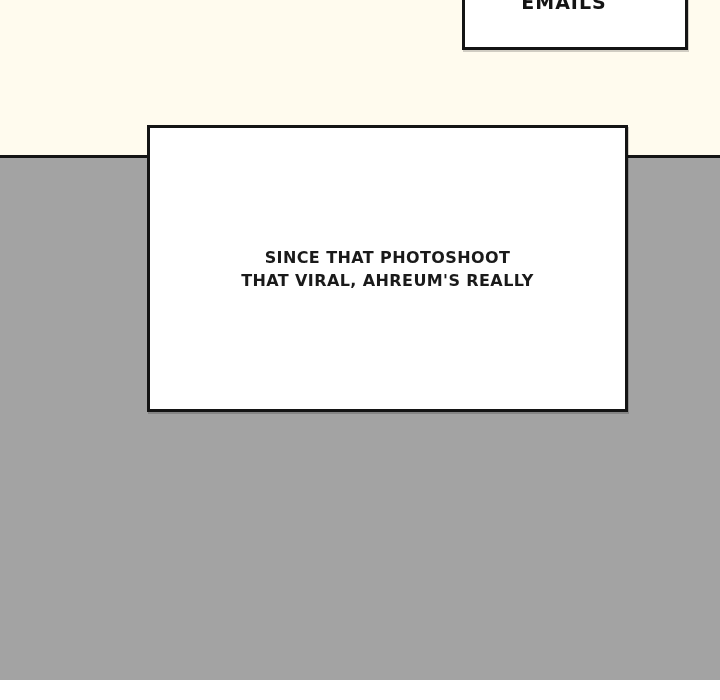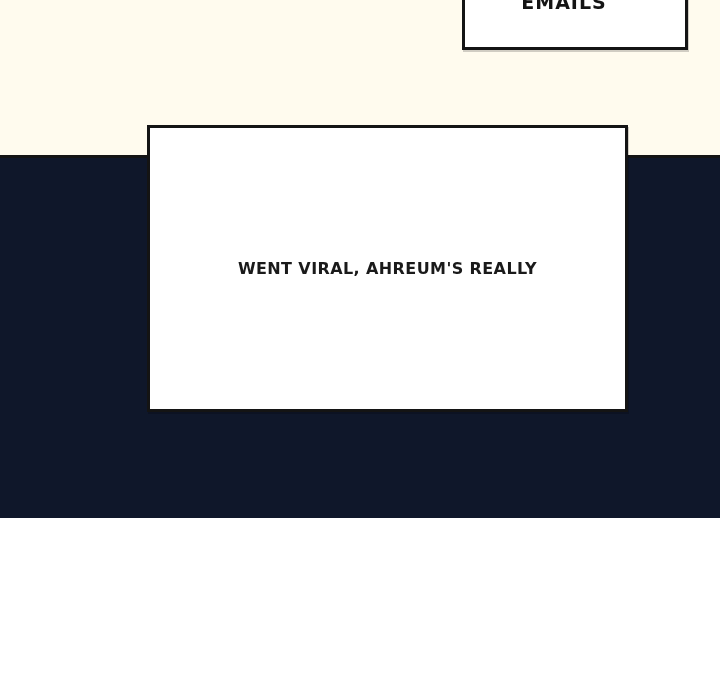--- a/index.html
+++ b/index.html
@@ -3,23 +3,23 @@
 <meta charset="utf-8">
 <style>
   html, body {
     margin: 0;
     padding: 0;
     background: #ffffff;
   }
   .page {
     position: relative;
     width: 720px;
-    height: 518px;
+    height: 680px;
     overflow: hidden;
-    background: #0f172a;
+    background: #a3a3a3;
     font-family: "DejaVu Sans", sans-serif;
   }
   .panel-top {
     position: absolute;
     left: 0;
     top: 0;
     width: 720px;
     height: 155px;
     background: #FFFBEE;
   }
@@ -83,17 +83,18 @@
   <div class="panel-top"></div>
 
   <div class="panel-divider"></div>
 
   <div class="caption-box caption-box-top">
     <div class="cutoff-text">EMAILS</div>
   </div>
 
   <div class="caption-box caption-box-main">
     <div class="caption-text">
-      <div>WENT VIRAL, AHREUM'S REALLY</div>
+      <div>SINCE THAT PHOTOSHOOT</div>
+      <div>THAT VIRAL, AHREUM'S REALLY</div>
     </div>
   </div>
 
 </div>
 
 </body></html>

